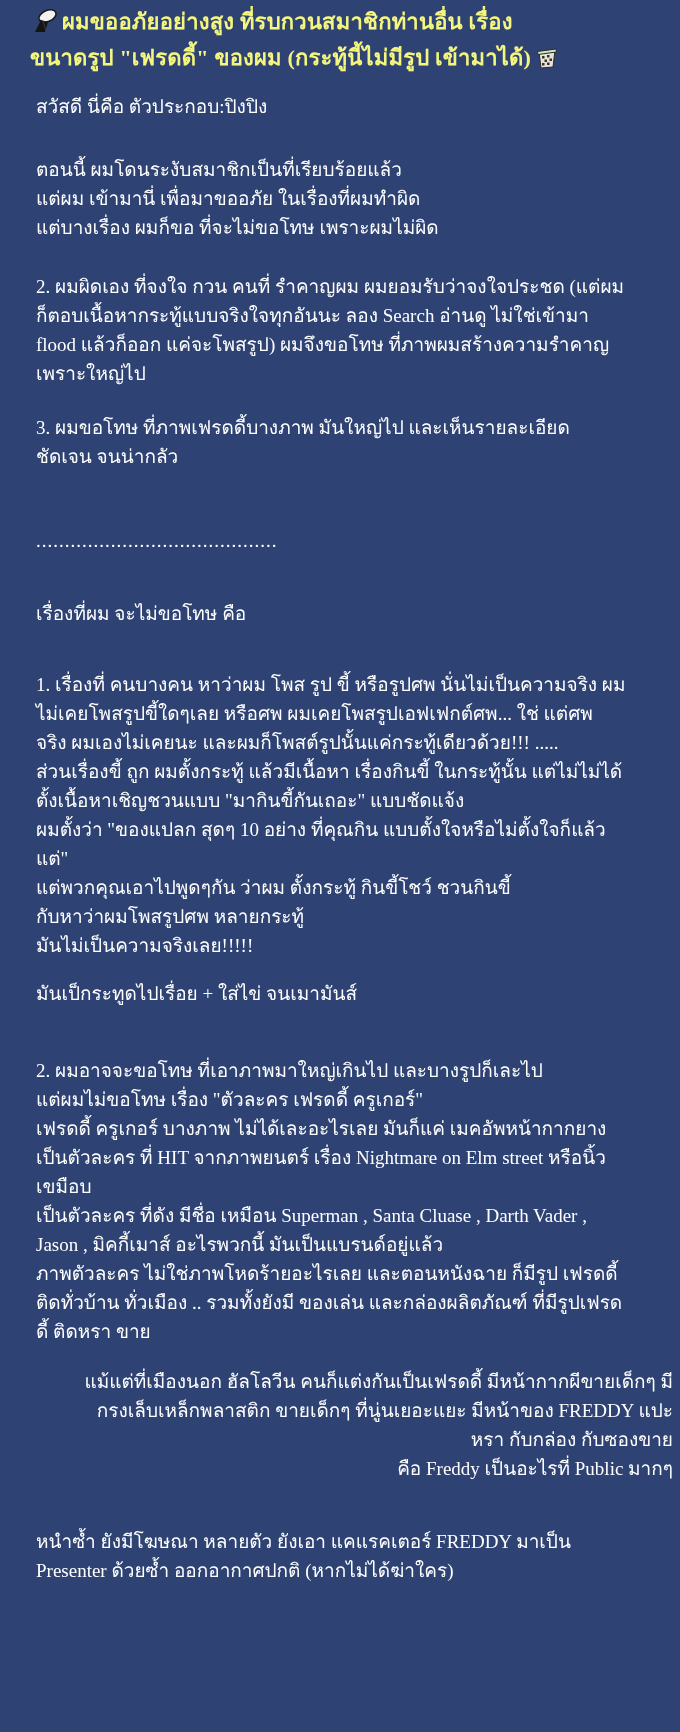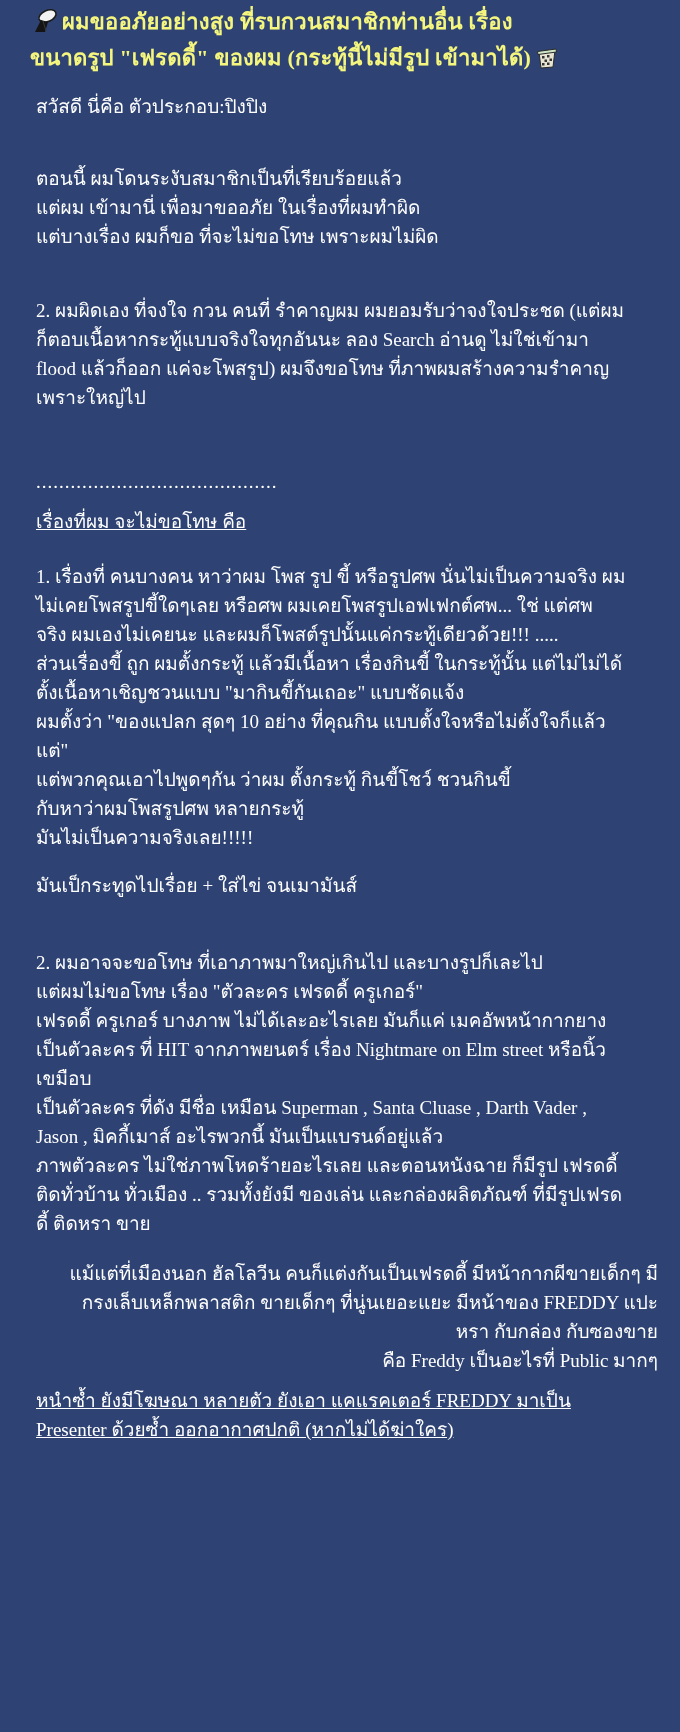--- a/index.html
+++ b/index.html
@@ -7,21 +7,21 @@
     padding: 0;
     background: #2e4373;
   }
   .page {
     position: relative;
     width: 680px;
     height: 1732px;
     background: #2e4373;
     overflow: hidden;
     box-sizing: border-box;
-    padding: 6px 22px 0 36px;
+    padding: 6px 7px 0 36px;
     font-family: "Liberation Serif", "DejaVu Serif", serif;
   }
   .title {
     margin: 0 0 0 -6px;
     font-size: 22px;
     font-weight: bold;
     line-height: 32px;
     color: #f5f67e;
     letter-spacing: 0.2px;
   }
@@ -37,24 +37,24 @@
     margin: 0;
     font-size: 19px;
     line-height: 29px;
     color: #ffffff;
     white-space: pre-line;
   }
   .mt14 { margin-top: 14px; }
   .mt19 { margin-top: 19px; }
   .mt21 { margin-top: 21px; text-align: right; }
   .mt25 { margin-top: 25px; }
-  .mt26 { margin-top: 26px; }
-  .mt28 { margin-top: 11px; text-decoration: underline; }
-  .mt33 { margin-top: 45px; }
-  .mt43 { margin-top: 43px; }
+  .mt26 { margin-top: 42px; }
+  .mt28 { margin-top: 44px; }
+  .mt33 { margin-top: 30px; }
+  .mt43 { margin-top: 34px; }
   .mt47 { margin-top: 47px; }
   .mt48 { margin-top: 48px; font-family: Liberation Serif, serif; }
   .mt55 { margin-top: 55px; }
   .separator {
     letter-spacing: 1px;
   }
 </style>
 </head>
 <body>
 
@@ -81,20 +81,22 @@
   <p class="para mt43">ตอนนี้ ผมโดนระงับสมาชิกเป็นที่เรียบร้อยแล้ว
 แต่ผม เข้ามานี่ เพื่อมาขออภัย ในเรื่องที่ผมทำผิด
 แต่บางเรื่อง ผมก็ขอ ที่จะไม่ขอโทษ เพราะผมไม่ผิด</p>
 
 
   <p class="para mt33">2. ผมผิดเอง ที่จงใจ กวน คนที่ รำคาญผม ผมยอมรับว่าจงใจประชด (แต่ผม
 ก็ตอบเนื้อหากระทู้แบบจริงใจทุกอันนะ ลอง Search อ่านดู ไม่ใช่เข้ามา
 flood แล้วก็ออก แค่จะโพสรูป) ผมจึงขอโทษ ที่ภาพผมสร้างความรำคาญ
 เพราะใหญ่ไป</p>
 
+  <p class="para mt25">3. ผมขอโทษ ที่ภาพเฟรดดี้บางภาพ มันใหญ่ไป และเห็นรายละเอียด
+ชัดเจน จนน่ากลัว</p>
 
   <p class="para mt55 separator">..........................................</p>
 
   <p class="para mt28">เรื่องที่ผม จะไม่ขอโทษ คือ</p>
 
   <p class="para mt26">1. เรื่องที่ คนบางคน หาว่าผม โพส รูป ขี้ หรือรูปศพ นั่นไม่เป็นความจริง ผม
 ไม่เคยโพสรูปขี้ใดๆเลย หรือศพ ผมเคยโพสรูปเอฟเฟกต์ศพ... ใช่ แต่ศพ
 จริง ผมเองไม่เคยนะ และผมก็โพสต์รูปนั้นแค่กระทู้เดียวด้วย!!! .....
 ส่วนเรื่องขี้ ถูก ผมตั้งกระทู้ แล้วมีเนื้อหา เรื่องกินขี้ ในกระทู้นั้น แต่ไม่ไม่ได้
 ตั้งเนื้อหาเชิญชวนแบบ "มากินขี้กันเถอะ" แบบชัดแจ้ง

